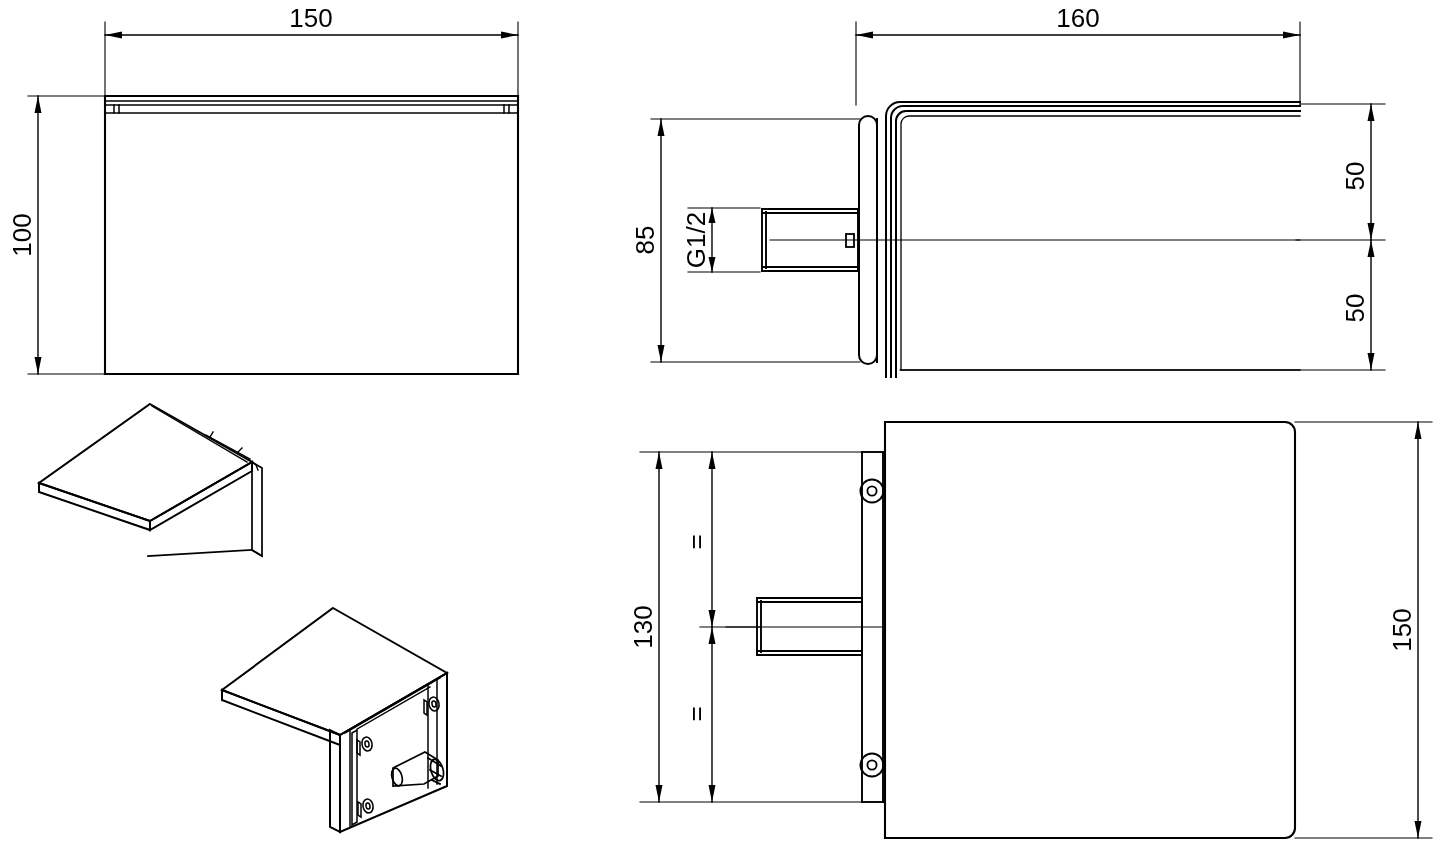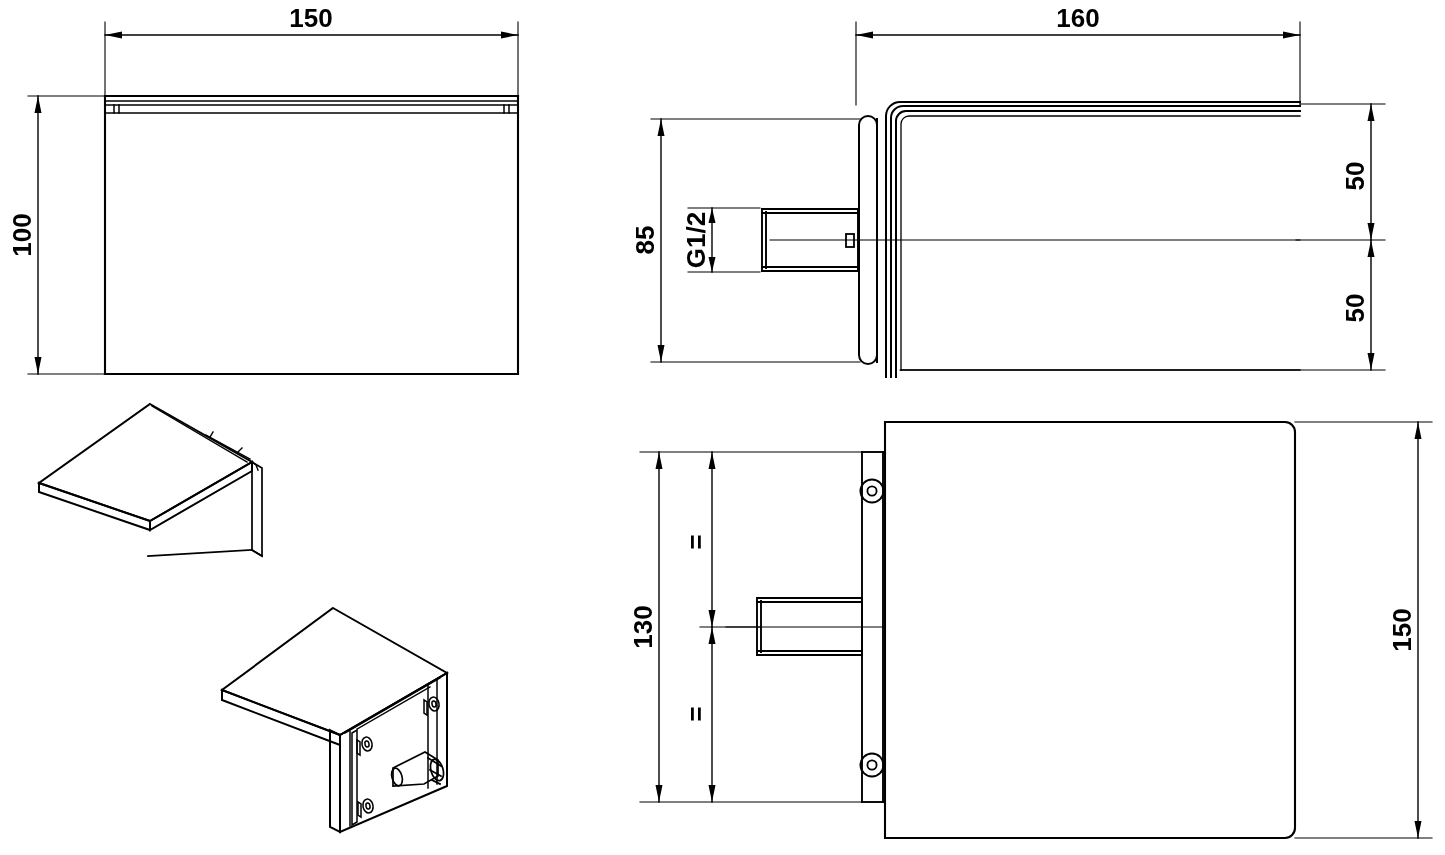--- a/index.html
+++ b/index.html
@@ -4,21 +4,21 @@
 <title>Technical Drawing</title>
 <style>
   html,body{margin:0;padding:0;background:#ffffff;}
   body{
     width:1445px;height:855px;
     font-family:"Liberation Sans", sans-serif;
     color:#000000;
     overflow:hidden;
     position:relative;
   }
-  #sheet{position:absolute;left:0;top:0;width:1445px;height:753px;font-weight:bold;}
+  #sheet{position:absolute;left:0;top:0;width:1445px;height:753px;}
   svg{display:block;}
   .dimtext{
     font-family:"Liberation Sans", sans-serif;
     font-size:26px;
     fill:#000000;
     dominant-baseline:middle;
   }
 </style>
 </head>
 <body>

